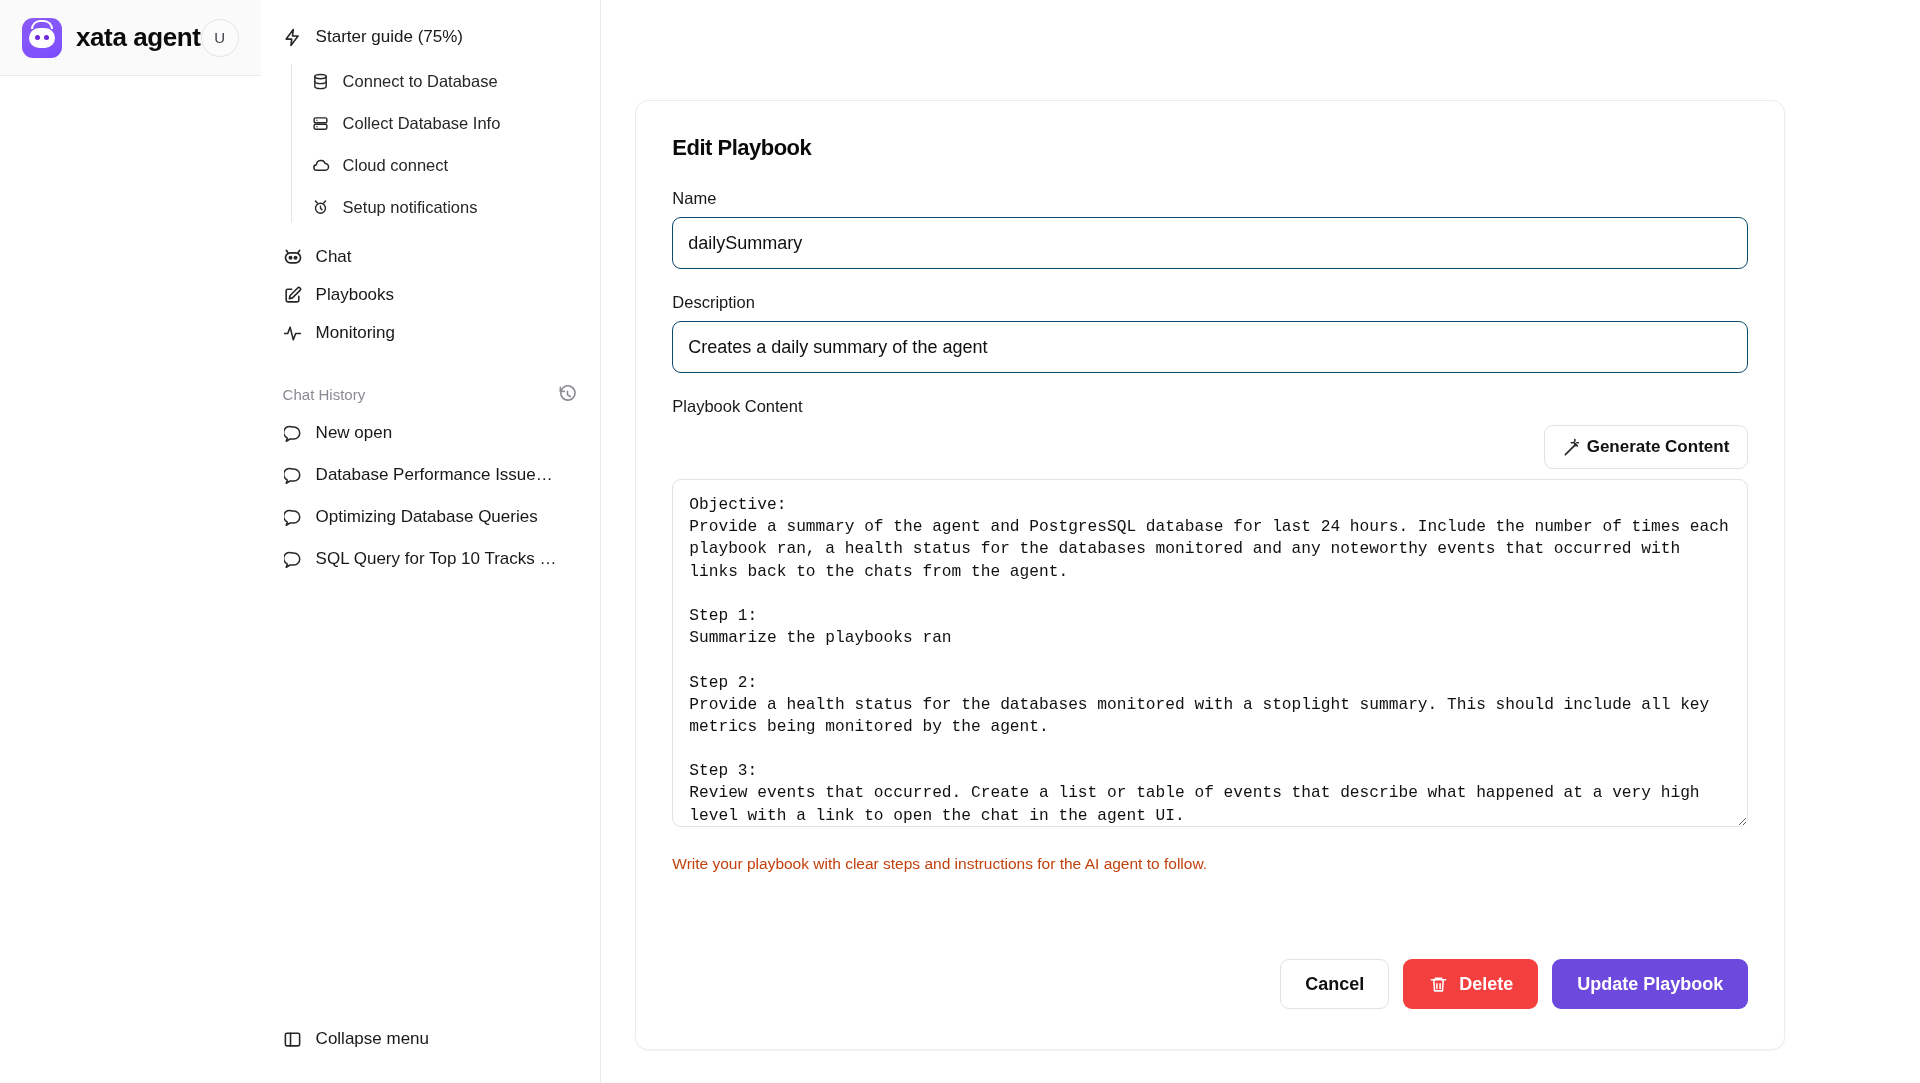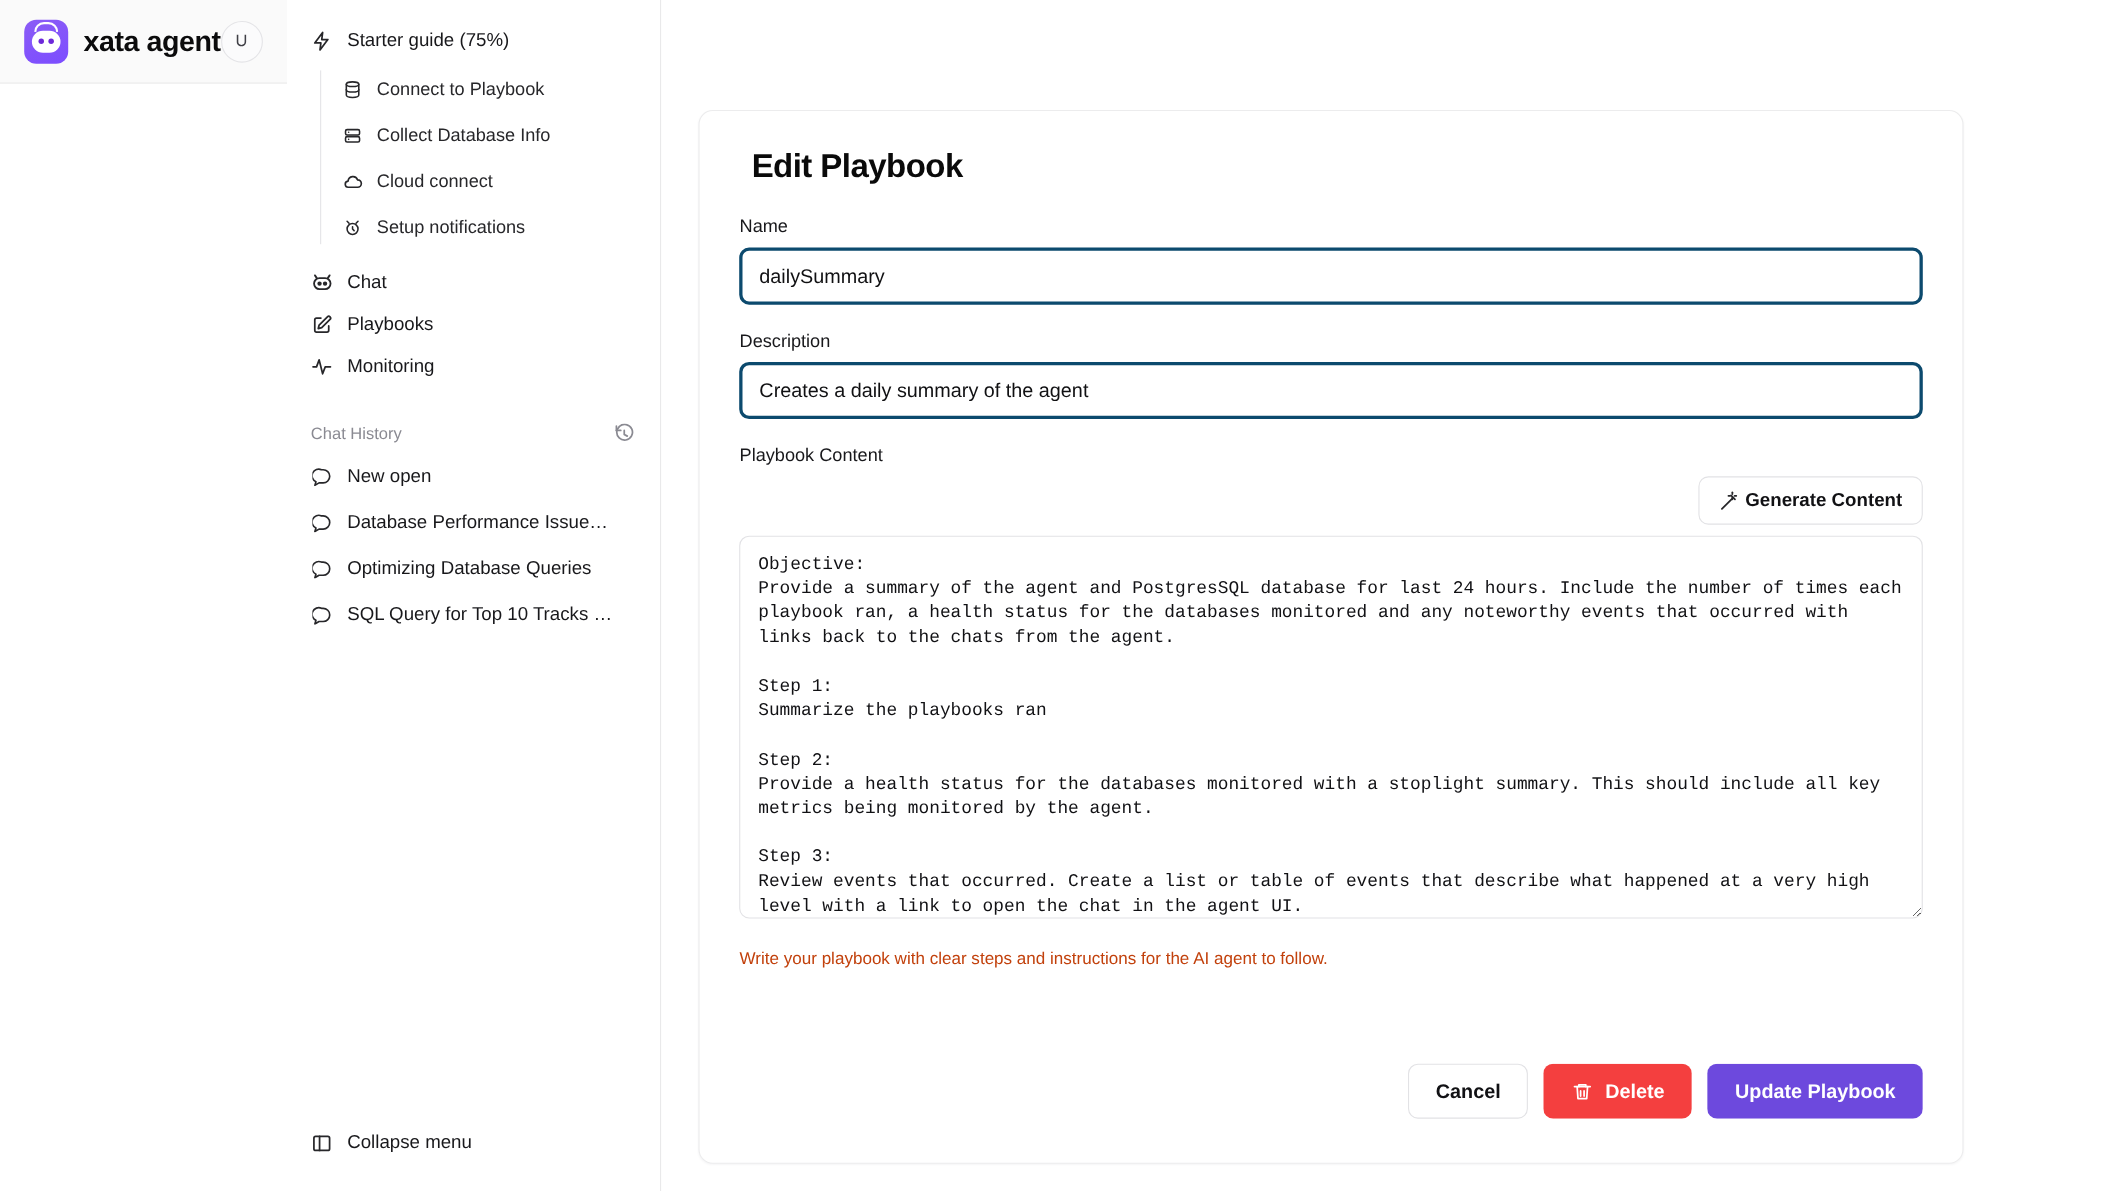--- a/index.html
+++ b/index.html
@@ -164,35 +164,35 @@
     width: 1150px;
     margin-left: -100px;
     border: 1px solid #ececed;
     border-radius: 13px;
     background: #ffffff;
     box-shadow: 0 1px 2px rgba(16,24,40,.04);
     padding: 34px 36px 40px 36px;
     height: fit-content;
   }
   .card-title {
-    font-size: 30px;
+    font-size: 22px;
     font-weight: bold;
     letter-spacing: -0.5px;
-    margin: 0 0 28px 11px;
+    margin: 0 0 28px 0;
   }
   .field-label {
     font-size: 16.5px;
     color: #18181b;
     margin-bottom: 9px;
     display: block;
   }
   .text-input {
     width: 100%;
     height: 52px;
-    border: 3px solid #0c4a6e;
+    border: 1px solid #0c4a6e;
     border-radius: 9px;
     padding: 0 15px;
     font-size: 18px;
     font-family: "Liberation Sans", sans-serif;
     color: #101012;
     background: #fff;
     outline: none;
   }
   .field { margin-bottom: 24px; }
 
@@ -296,21 +296,21 @@
 
       <div class="subnav">
         <div class="nav-row">
           <span class="ico">
             <svg width="17" height="17" viewBox="0 0 24 24" fill="none" stroke="currentColor" stroke-width="2" stroke-linecap="round" stroke-linejoin="round">
                 <ellipse cx="12" cy="5" rx="8" ry="3"></ellipse>
                 <path d="M4 5v14c0 1.7 3.6 3 8 3s8-1.3 8-3V5"></path>
                 <path d="M4 12c0 1.7 3.6 3 8 3s8-1.3 8-3"></path>
               </svg>
           </span>
-          <span>Connect to Playbook</span>
+          <span>Connect to Database</span>
         </div>
         <div class="nav-row">
           <span class="ico">
             <svg width="17" height="17" viewBox="0 0 24 24" fill="none" stroke="currentColor" stroke-width="2" stroke-linecap="round" stroke-linejoin="round">
                 <rect x="3" y="4" width="18" height="7" rx="2"></rect>
                 <rect x="3" y="13" width="18" height="7" rx="2"></rect>
                 <line x1="7" y1="7.5" x2="7.01" y2="7.5"></line>
                 <line x1="7" y1="16.5" x2="7.01" y2="16.5"></line>
               </svg>
           </span>

